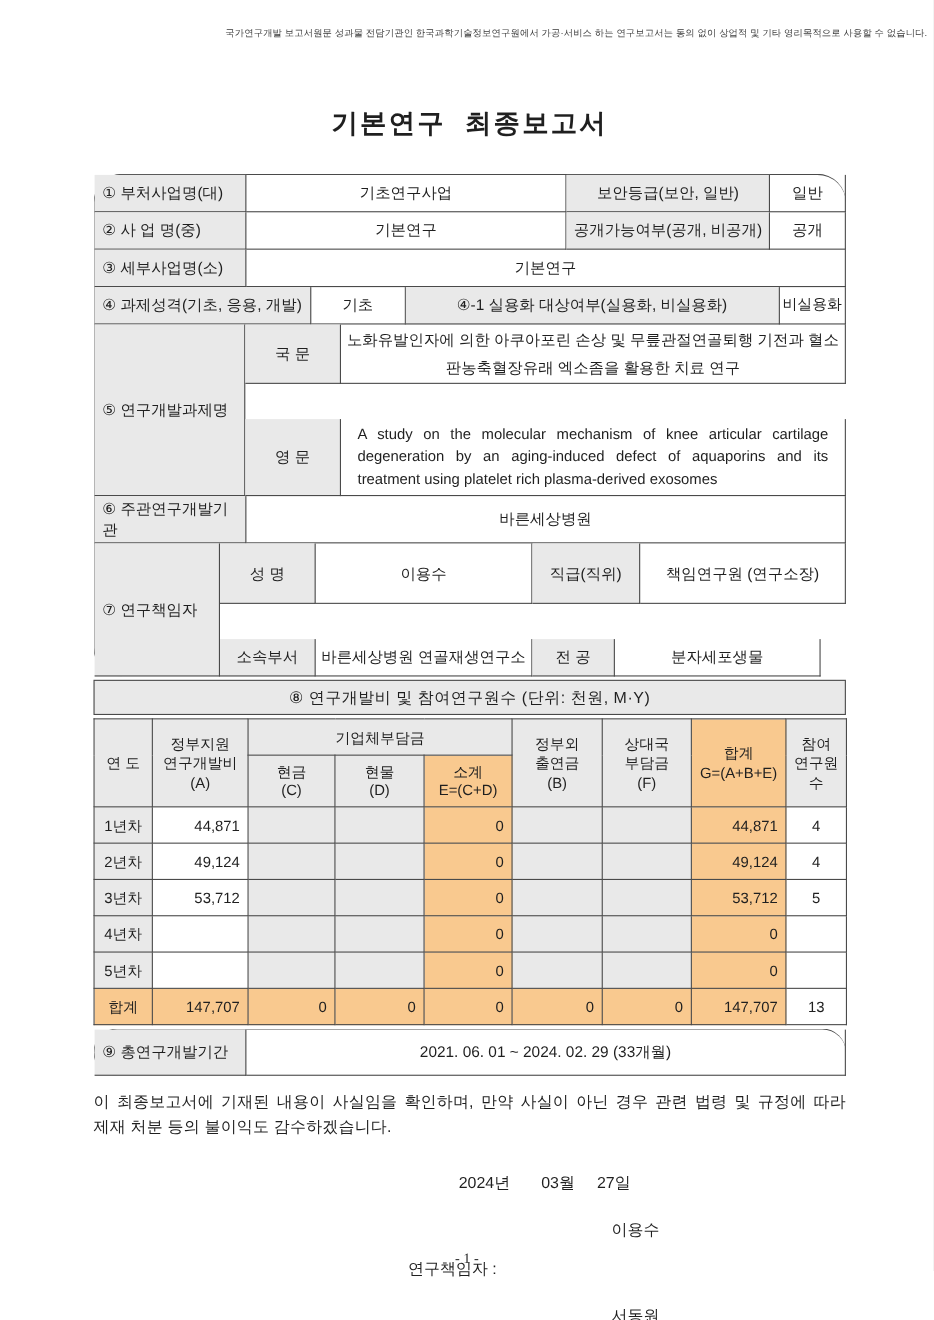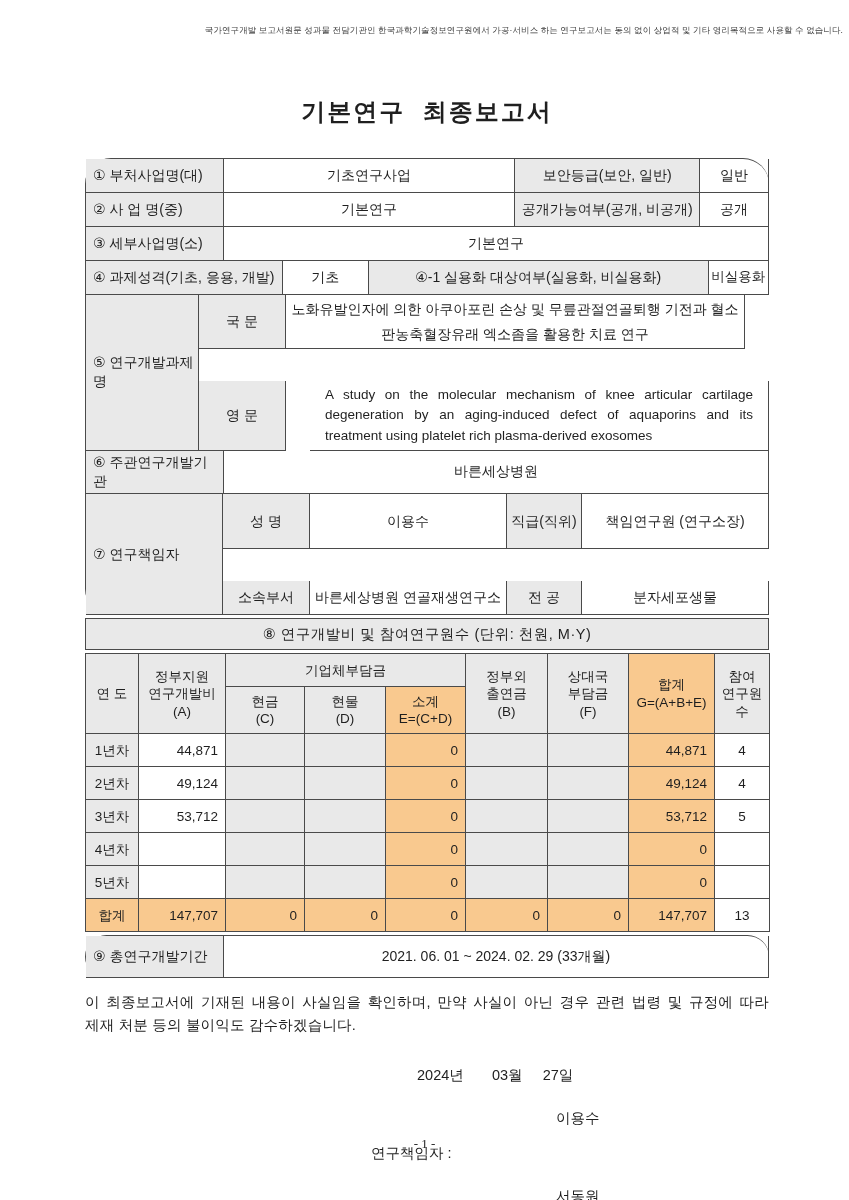--- a/index.html
+++ b/index.html
@@ -34,21 +34,20 @@
     text-align:center;
   }
   .cell.lab{background:var(--gray);justify-content:flex-start;text-align:left;padding-left:7px;}
   .cell.sub{background:var(--gray);}
   .stack{display:flex;flex-direction:column;flex:1;gap:32px;}
   .stack .trow{flex:1;}
   .kor-title{line-height:1.75;font-size:14px;}
   .eng-title{
     font-size:13.5px;line-height:1.5;text-align:justify;justify-content:flex-start;
     padding:4px 15px;
-    margin-left:24px;
   }
   
   .budget-title{
     margin-top:3px;border:1px solid var(--bd);background:var(--gray);
     height:32px;display:flex;align-items:center;justify-content:center;
     font-size:14.5px;letter-spacing:0.5px;
   }
   table.budget{
     margin-top:3px;border-collapse:collapse;table-layout:fixed;width:684px;
     font-size:13.5px;
@@ -136,21 +135,21 @@
       <div class="trow">
         <div class="cell lab" style="width:138px">⑥ 주관연구개발기관</div>
         <div class="cell" style="width:546px">바른세상병원</div>
       </div>
       <div class="trow">
         <div class="cell lab" style="width:138px">⑦ 연구책임자</div>
         <div class="stack">
           <div class="trow">
             <div class="cell sub" style="width:87px;min-height:34px">성 명</div>
             <div class="cell" style="width:197px">이용수</div>
-            <div class="cell sub" style="width:75px;padding:18px 1px">직급(직위)</div>
+            <div class="cell sub" style="width:98px;padding:18px 1px">직급(직위)</div>
             <div class="cell" style="width:187px">책임연구원 (연구소장)</div>
           </div>
           <div class="trow">
             <div class="cell sub" style="width:87px;min-height:34px">소속부서</div>
             <div class="cell" style="width:197px">바른세상병원 연골재생연구소</div>
             <div class="cell sub" style="width:75px">전 공</div>
             <div class="cell" style="width:187px">분자세포생물</div>
           </div>
         </div>
       </div>

